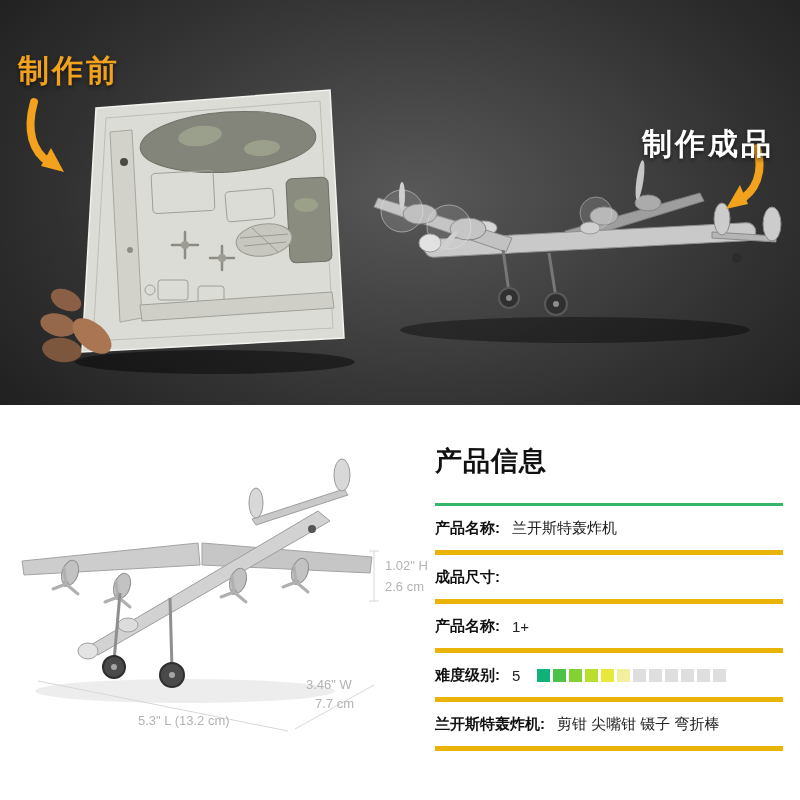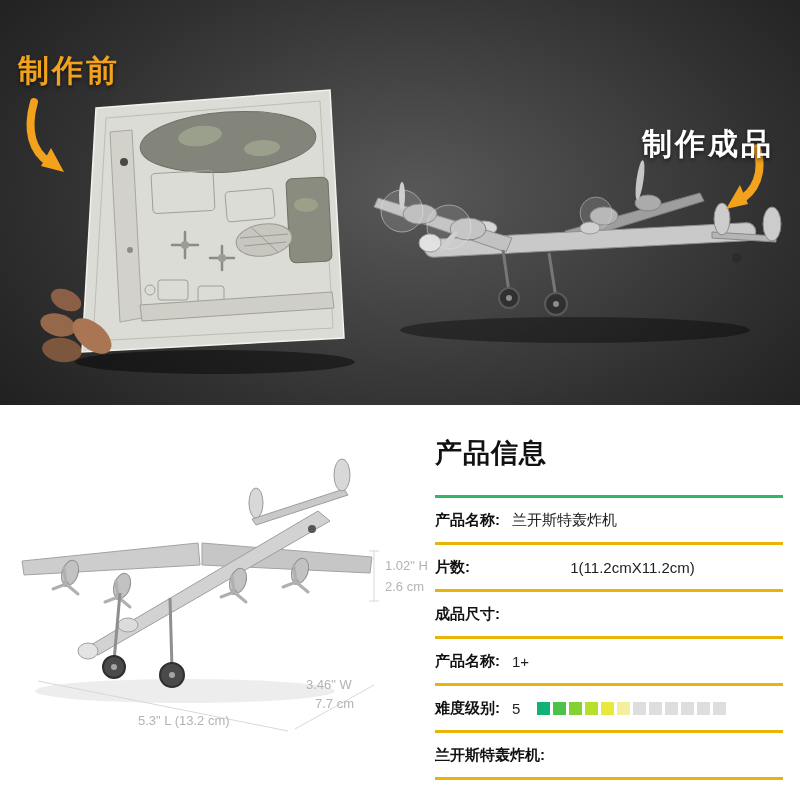--- a/index.html
+++ b/index.html
@@ -22,24 +22,24 @@
   .info{position:absolute;left:0;top:405px;width:800px;height:395px;background:#ffffff;}
   .photo-art{position:absolute;left:0;top:18px;}
   .dim{position:absolute;color:#b3b3b3;font-size:13px;white-space:nowrap;}
   .dim-h-in{left:385px;top:153px;}
   .dim-h-cm{left:385px;top:174px;}
   .dim-w-in{left:306px;top:272px;}
   .dim-w-cm{left:315px;top:291px;}
   .dim-len{left:138px;top:308px;}
 
   .specs{position:absolute;left:435px;top:26px;width:348px;}
-  .specs h2{margin:4px 0 24px 0;font-size:27px;font-weight:bold;color:#111;letter-spacing:1px;}
+  .specs h2{margin:12px 0 24px 0;font-size:27px;font-weight:bold;color:#111;letter-spacing:1px;}
   .spec-table{border-top:3px solid #33b667;}
   .spec-row{display:flex;align-items:center;min-height:44px;
-            border-bottom:3px solid #eab308;font-size:15px;color:#333;}
+            border-bottom:5px solid #eab308;font-size:15px;color:#333;}
   .spec-label{font-weight:bold;color:#111;margin-right:12px;white-space:nowrap;}
   .spec-value{color:#222;}
   .spec-value.center{flex:1;text-align:center;}
   .squares{display:inline-flex;margin-left:14px;}
   .sq{display:inline-block;width:13px;height:13px;margin-left:3px;}
 </style>
 </head>
 <body>
 
 <div class="page">
@@ -225,24 +225,20 @@
 
     <div class="specs">
       <h2>产品信息</h2>
       <div class="spec-table" style="border-top-color: rgb(51, 182, 103);">
 
         <div class="spec-row">
           <span class="spec-label">产品名称:</span>
           <span class="spec-value">兰开斯特轰炸机</span>
         </div>
 
-        <div class="spec-row">
-          <span class="spec-label">片数:</span>
-          <span class="spec-value center">1(11.2cmX11.2cm)</span>
-        </div>
 
         <div class="spec-row">
           <span class="spec-label">成品尺寸:</span>
         </div>
 
         <div class="spec-row">
           <span class="spec-label">产品名称:</span>
           <span class="spec-value">1+</span>
         </div>
 
@@ -260,18 +256,19 @@
               <span class="sq" style="background: rgb(222, 222, 222);"></span>
               <span class="sq" style="background: rgb(222, 222, 222);"></span>
               <span class="sq" style="background: rgb(222, 222, 222);"></span>
               <span class="sq" style="background: rgb(222, 222, 222);"></span>
               <span class="sq" style="background: rgb(222, 222, 222);"></span>
             </span>
         </div>
 
         <div class="spec-row">
           <span class="spec-label">兰开斯特轰炸机:</span>
+          <span class="spec-value">剪钳 尖嘴钳 镊子 弯折棒</span>
         </div>
 
       </div>
     </div>
   </section>
 </div>
 
 </body></html>

